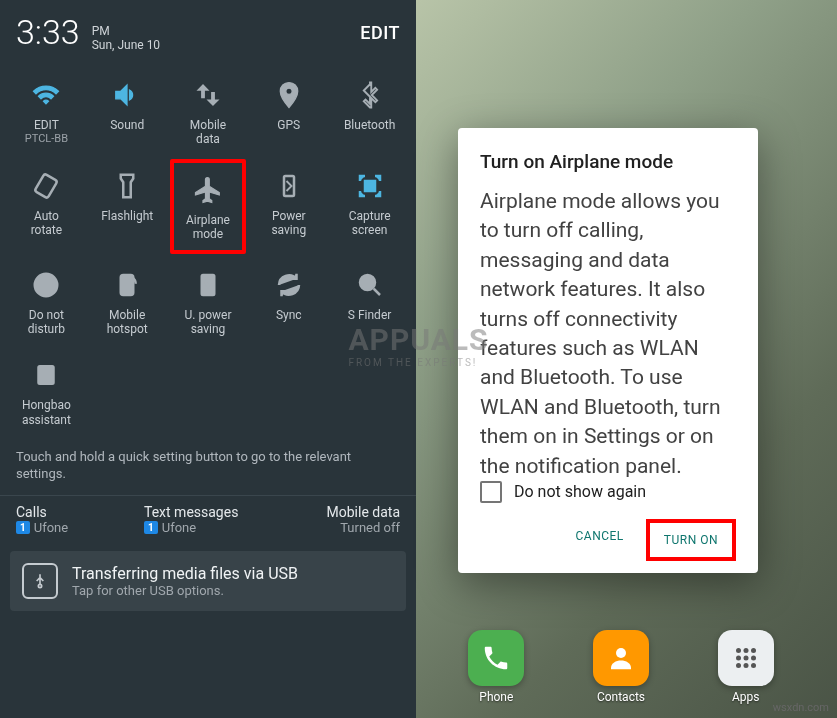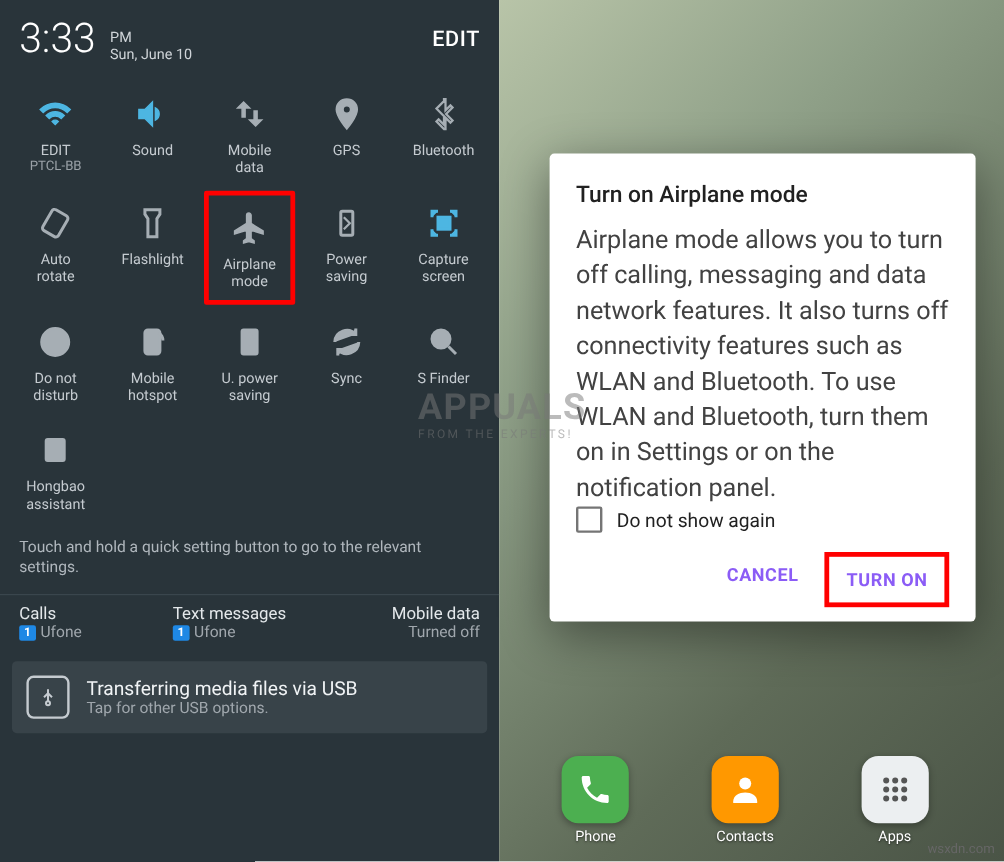--- a/index.html
+++ b/index.html
@@ -132,39 +132,39 @@
   justify-content: center;
 }
 .usb-text-title { font-size: 16px; color: #f0f3f5; }
 .usb-text-sub { font-size: 13px; color: #a0a7ad; }
 
 
 .dialog {
   position: absolute;
   left: 42px;
   top: 128px;
-  width: 355px;
+  width: 300px;
   background: #fff;
   border-radius: 4px;
   box-shadow: 0 10px 40px rgba(0,0,0,0.4);
   padding: 22px 22px 12px 22px;
   color: #212121;
 }
 .dialog-title { font-size: 19px; font-weight: 500; margin-bottom: 14px; }
 .dialog-body { font-size: 21px; color: #424242; line-height: 1.4; margin-bottom: 0; }
 .checkbox-row { display: flex; align-items: center; gap: 12px; margin-bottom: 16px; }
 .checkbox {
   width: 22px; height: 22px; border: 2px solid #757575; border-radius: 2px;
 }
 .dialog-actions { display: flex; justify-content: flex-end; gap: 8px; }
 .dlg-btn {
   padding: 10px 14px;
-  font-size: 15px;
-  font-weight: 700;
-  color: #8b5cf6;
+  font-size: 12px;
+  font-weight: 400;
+  color: #0f766e;
   letter-spacing: 0.5px;
 }
 .dlg-highlight { border: 4px solid #ff0000; }
 
 
 .dock {
   position: absolute;
   bottom: 14px;
   left: 0;
   right: 11px;

